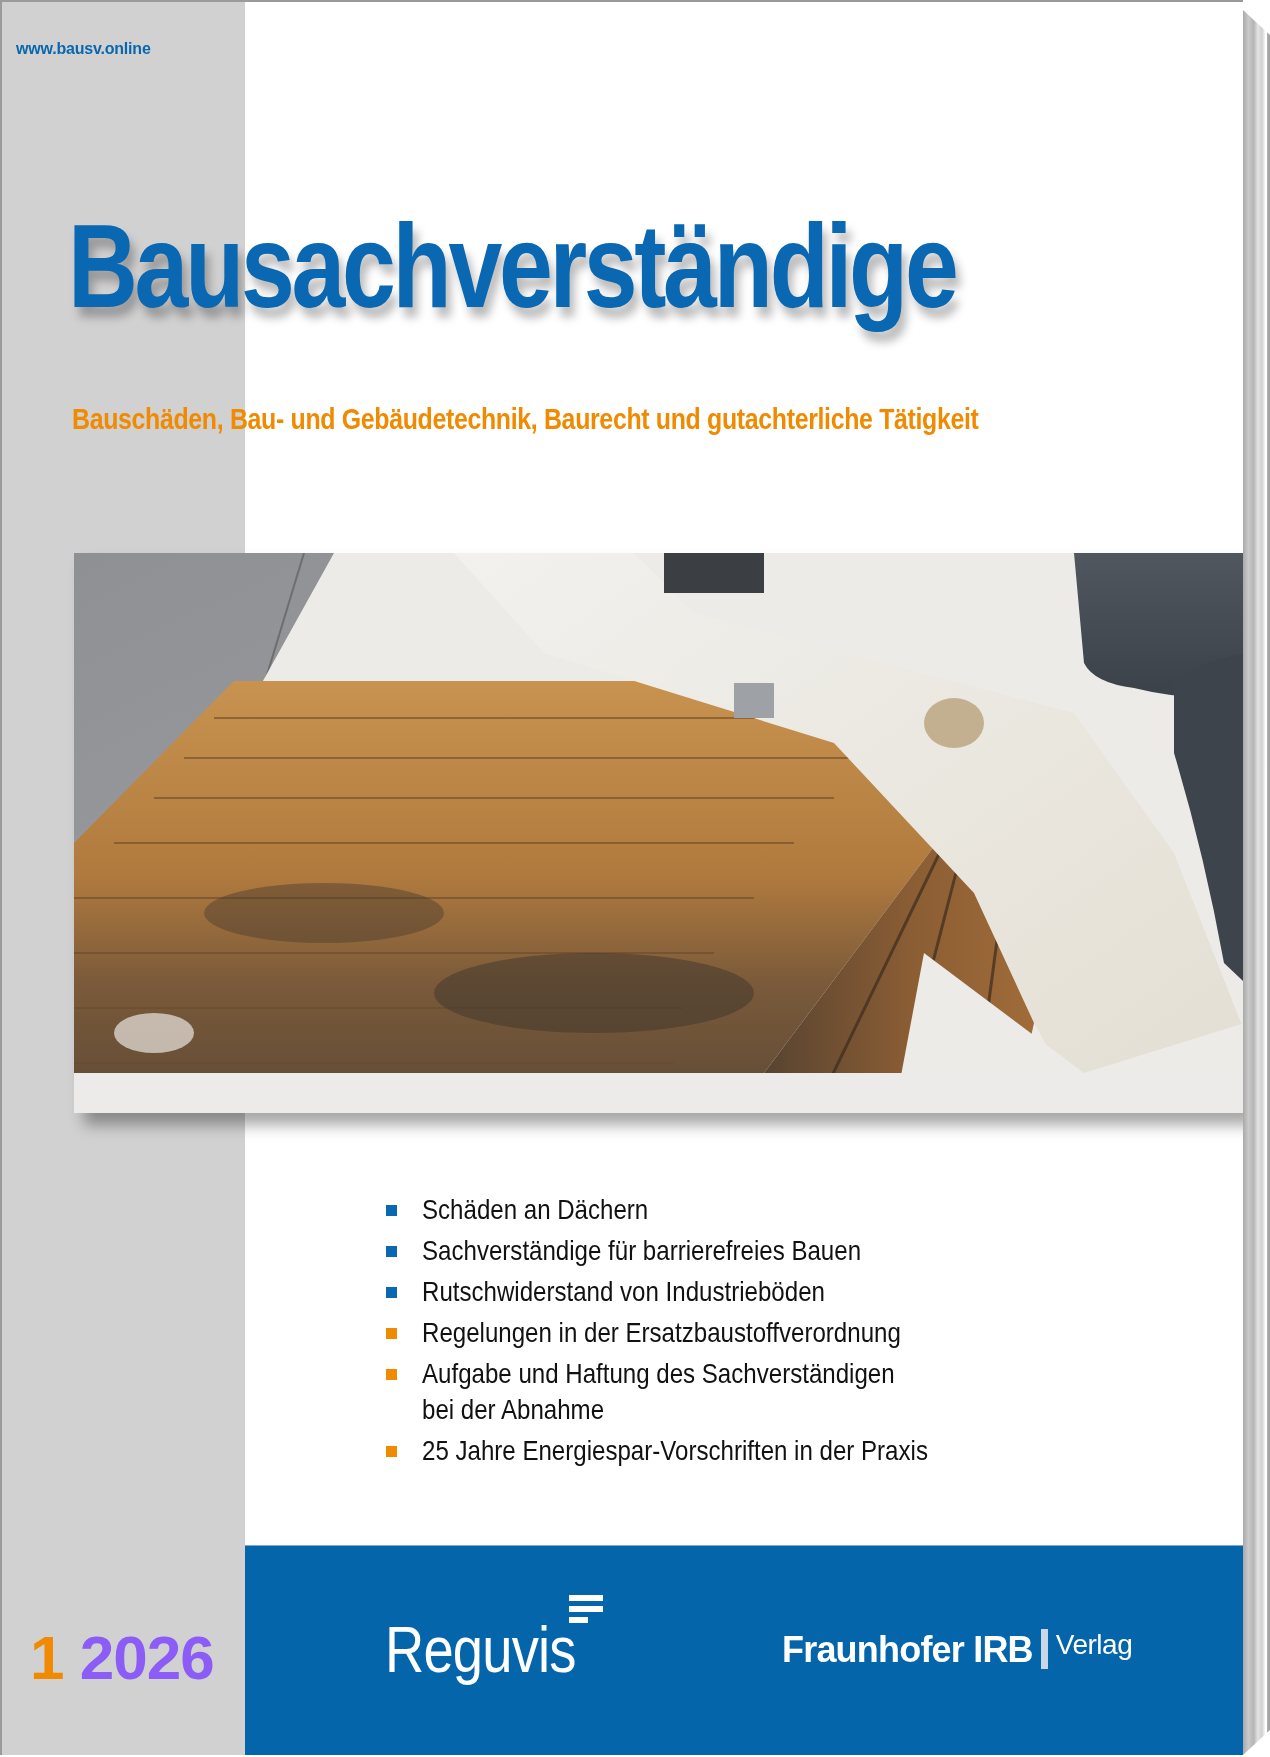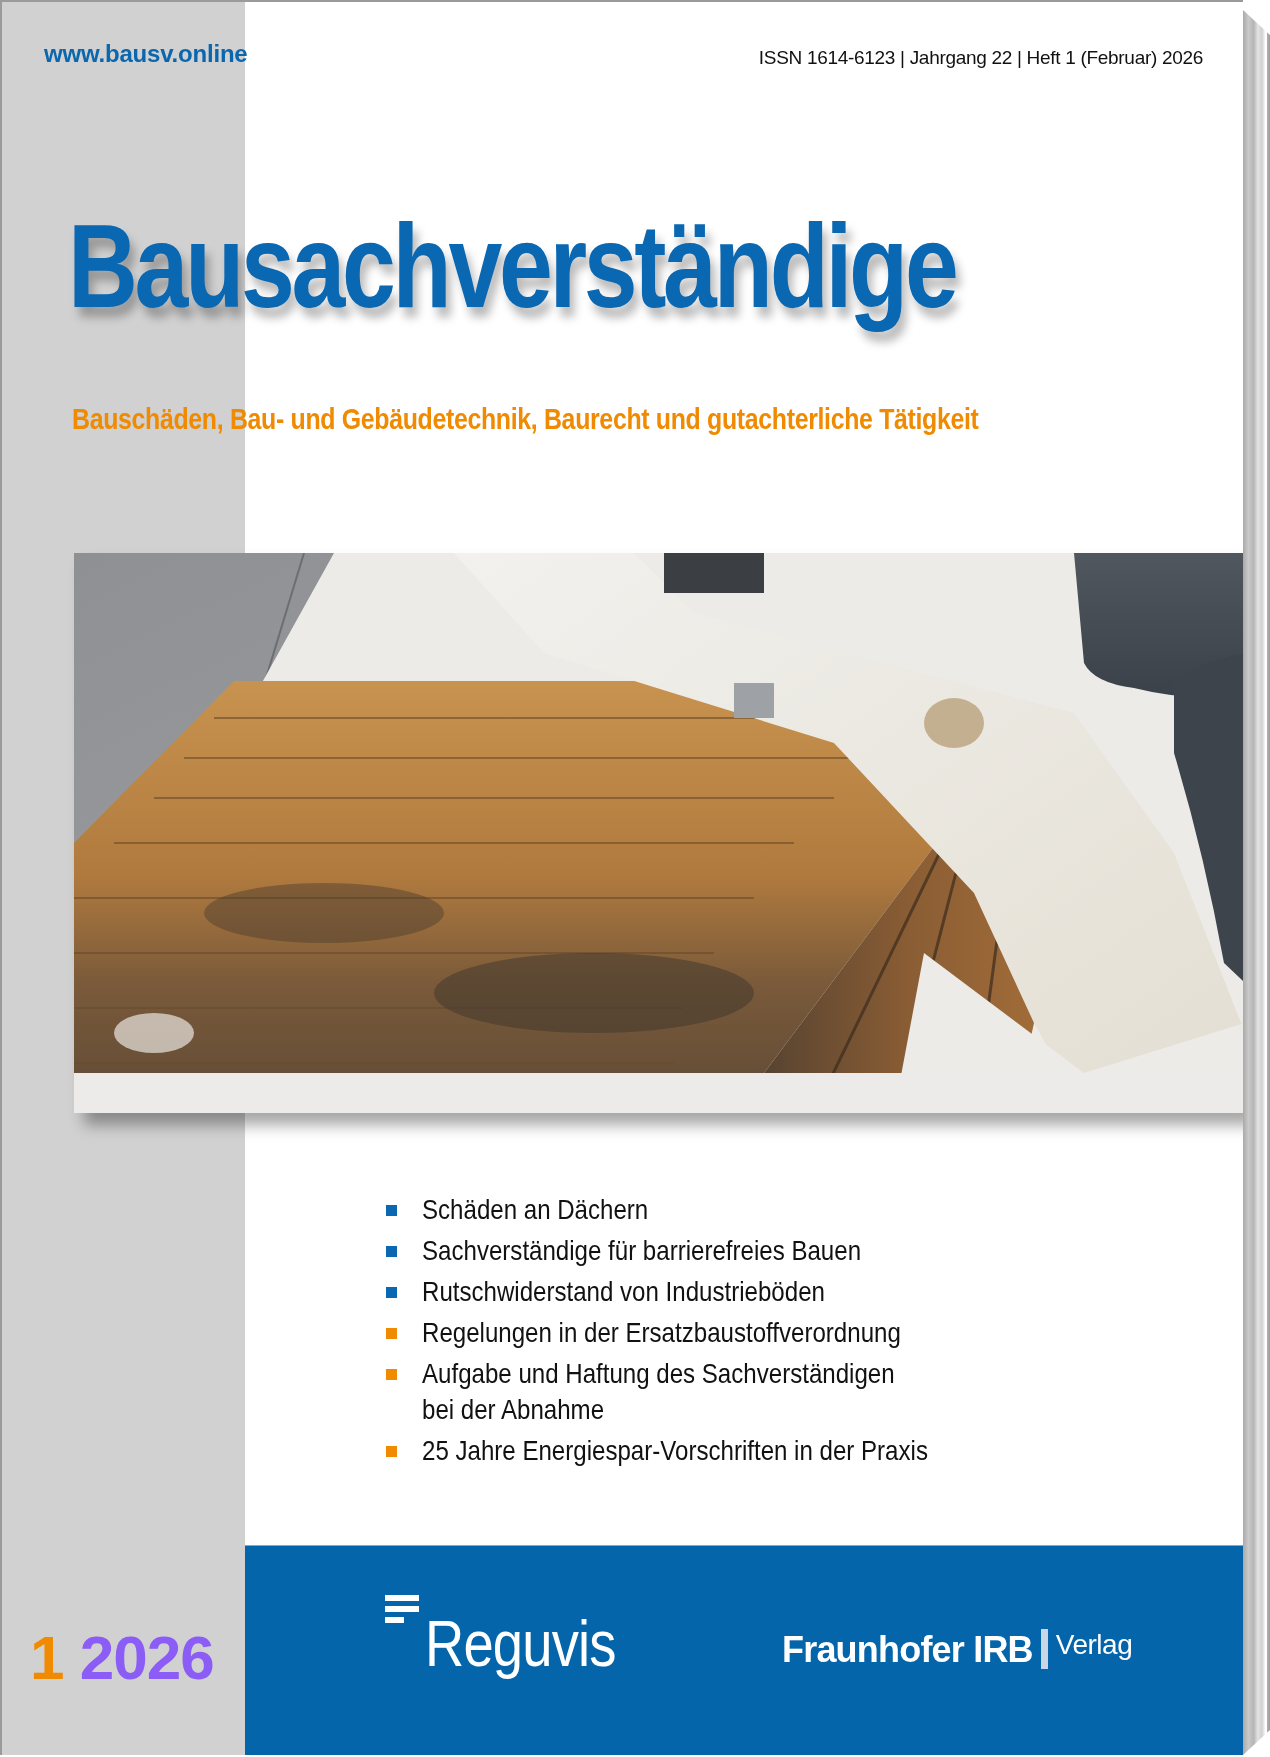--- a/index.html
+++ b/index.html
@@ -15,22 +15,22 @@
   }
   .spine {
     position: absolute; left: 1243px; top: 10px; width: 27px; height: 1745px;
     background: linear-gradient(to right, #a9a9a9 0%, #c9c9c9 20%, #b5b5b5 40%, #e4e4e4 55%, #d0d0d0 70%, #f2f2f2 80%, #ffffff 82%, #ffffff 88%, #b0b0b0 90%, #9c9c9c 100%);
     clip-path: polygon(0 0, 100% 25px, 100% calc(100% - 25px), 0 100%);
   }
   .gray-strip {
     position: absolute; left: 0; top: 0; width: 243px; height: 1755px; background: #d1d1d1;
   }
   .url {
-    position: absolute; left: 14px; top: 38px; font-size: 24px; font-weight: bold;
-    color: #0b67ad; letter-spacing: -0.2px; margin-left: 28px;
+    position: absolute; left: 14px; top: 38px; font-size: 16px; font-weight: bold;
+    color: #0b67ad; letter-spacing: -0.2px;
   }
   .issn {
     position: absolute; right: 40px; top: 45px; font-size: 19px; color: #111111;
     font-family: "Liberation Sans Narrow", "Liberation Sans", sans-serif; letter-spacing: -0.3px;
   }
   .title {
     position: absolute; left: 66px; top: 205px; font-size: 118px; font-weight: bold;
     color: #0a67b1; letter-spacing: -4px; line-height: 1;
     transform: scaleX(0.82); transform-origin: left top;
     text-shadow: 6px 10px 10px rgba(0,0,0,0.28);
@@ -62,21 +62,21 @@
     position: absolute; left: 243px; top: 1543px; width: 1000px; height: 212px; background: #0565aa;
     border-top: 1px solid #7fa8cc;
   }
   .issue-num {
     position: absolute; left: 28px; top: 1620px; font-size: 62px; font-weight: bold;
     white-space: nowrap; letter-spacing: -1px;
   }
   .issue-num .n { color: #f08a00; }
   .issue-num .y { color: #8b5cf6; }
   .reguvis {
-    position: absolute; left: 383px; top: 1605px; height: 80px; display: flex; align-items: flex-start;
+    position: absolute; left: 383px; top: 1605px; height: 80px; display: flex; align-items: flex-end; flex-direction: column;
   }
   .reguvis-mark { width: 34px; height: 34px; position: relative; margin-right: 6px; margin-top: -12px; }
   .reguvis-mark span { position: absolute; left: 0; height: 6px; background: #ffffff; }
   .reguvis-text {
     font-size: 64px; color: #ffffff; font-weight: normal; letter-spacing: -1px;
     display: inline-block; transform: scaleX(0.85); transform-origin: left center;
   }
   .publisher {
     position: absolute; left: 780px; top: 1627px; display: flex; align-items: flex-start;
     color: #ffffff; white-space: nowrap;
@@ -87,21 +87,20 @@
 </style>
 </head>
 <body>
 
 <div class="spine"></div>
 
 <div class="page">
   <div class="gray-strip"></div>
 
   <div class="url">www.bausv.online</div>
-  <div class="issn">ISSN 1614-6123 | Jahrgang 22 | Heft 1 (Februar) 2026</div>
 
   <div class="title">Bausachverständige</div>
   <div class="subtitle">Bauschäden, Bau- und Gebäudetechnik, Baurecht und gutachterliche Tätigkeit</div>
 
   <div class="photo" title="Dachschaden: freigelegte, verfärbte Holzschalung unter abgezogener weißer Dachbahn">
     <svg width="1171" height="560" viewBox="0 0 1171 560" xmlns="http://www.w3.org/2000/svg">
       <defs>
         <linearGradient id="wood" x1="0" y1="0" x2="0" y2="1">
           <stop offset="0" stop-color="#c8934f"></stop>
           <stop offset="0.45" stop-color="#b07a3e"></stop>

